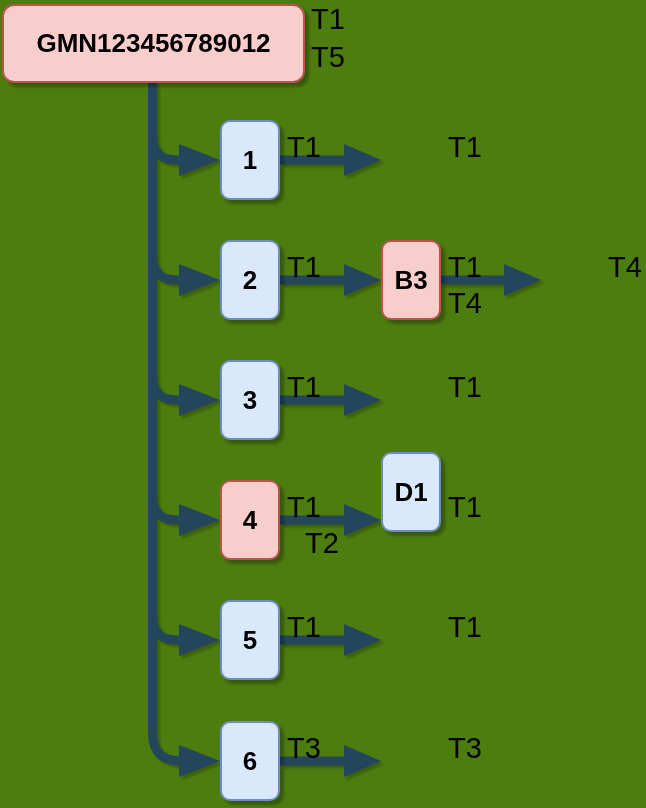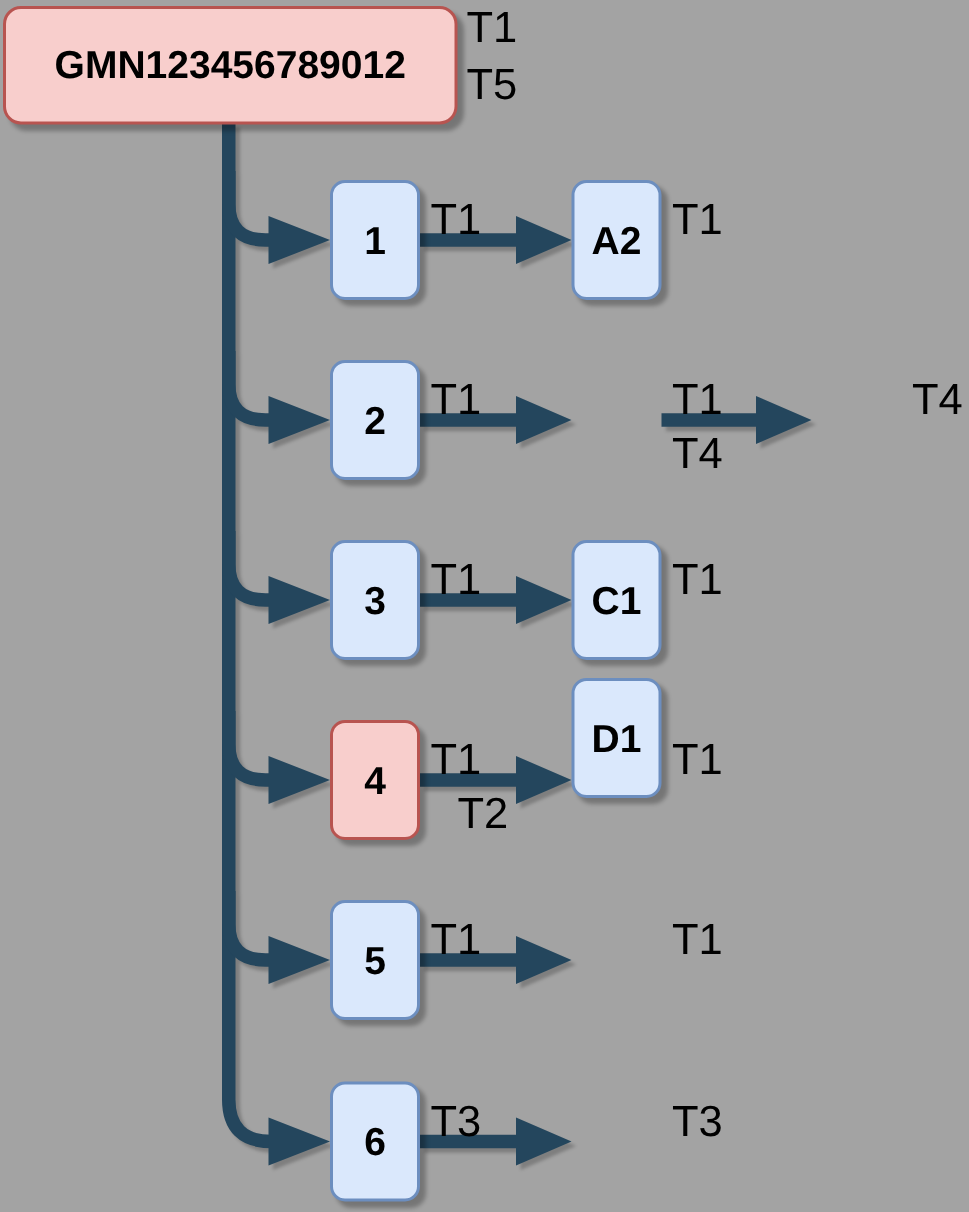--- a/index.html
+++ b/index.html
@@ -1,17 +1,17 @@
 <!DOCTYPE html>
 <html style="--blue-fill: #dae8fc; --blue-border: #6c8ebf; --red-fill: #f8cecc; --red-border: #b85450; --connector: #24465d;"><head>
 <meta charset="utf-8">
 <style>
   html,body { margin:0; padding:0; background:#ffffff; }
   #canvas {
-    position:relative; width:646px; height:808px; background:#a3a3a3;
+    position:relative; width:646px; height:808px; background:#4d7c0f;
     font-family:"Liberation Sans", sans-serif; color:#000; overflow:hidden;
   }
   #edges { position:absolute; left:0; top:0; width:646px; height:808px;
     filter: drop-shadow(3px 3px 1px rgba(0,0,0,0.22)); }
   .edge { stroke:var(--connector); stroke-width:9; fill:none; }
   .head { fill:var(--connector); stroke:none; }
   .box {
     position:absolute; box-sizing:border-box;
     border:2px solid; border-radius:10px;
     display:flex; align-items:center; justify-content:center;
@@ -66,32 +66,31 @@
     <path class="edge" d="M441 280 H508"></path>
     <polygon class="head" points="504,264 541,280 504,296"></polygon>
   </svg>
 
   <div class="box rootbox red">GMN123456789012</div>
   <div class="tag" style="left:311px;top:6px">T1</div>
   <div class="tag" style="left:311px;top:44px">T5</div>
 
   <div class="box small blue" style="left:220px;top:120px">1</div>
   <div class="tag" style="left:287px;top:134px">T1</div>
-  <div class="box small blue" style="left:381px;top:120px">A2</div>
   <div class="tag" style="left:448px;top:134px">T1</div>
 
   <div class="box small blue" style="left:220px;top:240px">2</div>
   <div class="tag" style="left:287px;top:254px">T1</div>
+  <div class="box small red" style="left:381px;top:240px">B3</div>
   <div class="tag" style="left:448px;top:254px">T1</div>
   <div class="tag" style="left:448px;top:290px">T4</div>
   <div class="tag" style="left:608px;top:254px">T4</div>
 
   <div class="box small blue" style="left:220px;top:360px">3</div>
   <div class="tag" style="left:287px;top:374px">T1</div>
-  <div class="box small blue" style="left:381px;top:360px">C1</div>
   <div class="tag" style="left:448px;top:374px">T1</div>
 
   <div class="box small red" style="left:220px;top:480px">4</div>
   <div class="tag" style="left:287px;top:494px">T1</div>
   <div class="tag" style="left:305px;top:530px">T2</div>
   <div class="box small blue" style="left:381px;top:452px">D1</div>
   <div class="tag" style="left:448px;top:494px">T1</div>
 
   <div class="box small blue" style="left:220px;top:600px">5</div>
   <div class="tag" style="left:287px;top:614px">T1</div>

